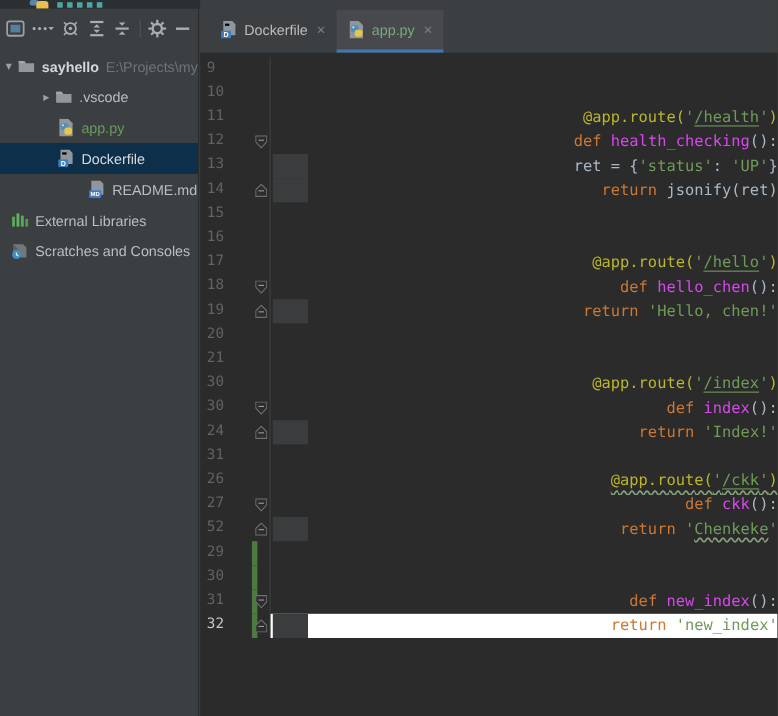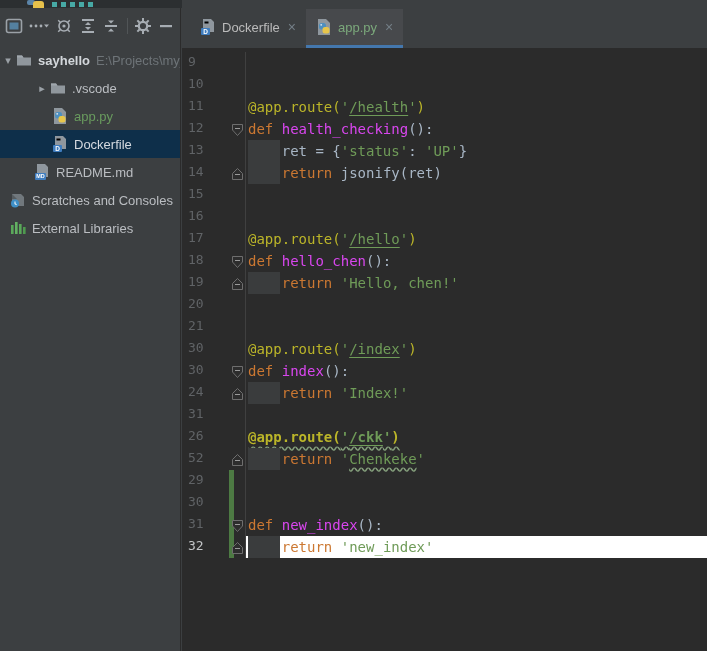--- a/index.html
+++ b/index.html
@@ -39,31 +39,31 @@
 
   
   #editor { position:absolute; left:182px; top:48px; width:525px; height:603px; background:#2b2b2b; overflow:hidden; font-family:"DejaVu Sans Mono", monospace; font-size:14px; }
   #code-lines { padding-top:4px; }
   .crow { position:relative; height:22px; display:flex; }
   .gut { position:relative; width:64px; flex:0 0 64px; border-right:1px solid #404040; }
   .lnum { position:absolute; left:6px; top:2px; font-size:13px; color:#606366; }
   .crow.cur .lnum { color:#c3c5c7; }
   .gbar { position:absolute; left:47px; top:0; bottom:0; width:5px; background:#4d7a43; }
   .fold { position:absolute; right:2px; top:5px; width:11px; height:12px; }
-  .txt { position:relative; flex:1; padding-left:2px; color:#a9b7c6; white-space:pre; line-height:22px; }
+  .txt { position:relative; flex:1; padding-left:2px; color:#a9b7c6; white-space:pre; line-height:22px;text-align:right; }
   .crow.cur .txt { background:#ffffff; }
   .iblock { position:absolute; left:2px; top:0; bottom:0; width:32px; background:#3a3c3d; }
   .tk { position:relative; }
   .tk.dec { color:#bbb529; }
   .tk.kw  { color:#cc7832; }
   .tk.fn  { color:#d946ef; }
   .tk.str { color:#6f9b58; }
   .tk.lnk { color:#6f9b58; text-decoration:underline; text-underline-offset:3px; }
   .tk.wv  { color:#6f9b58; text-decoration:underline wavy #85a07c; text-underline-offset:3px; }
-  .wavyline { text-decoration:underline wavy #85a07c; text-underline-offset:4px;font-weight:bold; }
+  .wavyline { text-decoration:underline wavy #85a07c; text-underline-offset:4px; }
 </style>
 </head>
 <body>
 
 <div id="window">
   <div id="topstrip">
     <div class="pybit2"></div>
     <div class="pybit"></div>
   <div class="tealmark" style="left: 52px;"></div>
       <div class="tealmark" style="left: 61px;"></div>
@@ -171,51 +171,51 @@
           <span class="ticon">
             <svg width="16" height="16" viewBox="0 0 16 16" xmlns="http://www.w3.org/2000/svg">
               <path d="M3 0h8l3 3v10H3z" fill="#8f979e"></path>
               <rect x="4.5" y="2.5" width="4" height="2" fill="#6f7press"></rect>
               <rect x="1" y="9" width="9" height="7" rx="1" fill="#3f7dbf"></rect>
               <text x="5.5" y="14.6" font-size="6.5" font-family="Liberation Sans" font-weight="bold" fill="#fff" text-anchor="middle">D</text>
             </svg>
           </span>
           <span class="tlabel">Dockerfile</span>
         </div>
-        <div class="trow" style="padding-left: 34px; text-align: right;">
+        <div class="trow" style="padding-left: 80px; text-align: right;">
           <span class="ticon">
             <svg width="16" height="16" viewBox="0 0 16 16" xmlns="http://www.w3.org/2000/svg">
               <path d="M3 0h8l3 3v10H3z" fill="#8f979e"></path>
               <rect x="1" y="9" width="11" height="7" rx="1" fill="#3f7dbf"></rect>
               <text x="6.5" y="14.4" font-size="5.4" font-family="Liberation Sans" font-weight="bold" fill="#fff" text-anchor="middle">MD</text>
             </svg>
           </span>
           <span class="tlabel">README.md</span>
+        </div>
+        <div class="trow" style="padding-left: 10px;">
+          <span class="ticon">
+            <svg width="16" height="16" viewBox="0 0 16 16" xmlns="http://www.w3.org/2000/svg">
+              <rect x="1" y="5" width="2.6" height="9" fill="#5aa85a"></rect>
+              <rect x="5" y="2" width="2.6" height="12" fill="#63b163"></rect>
+              <rect x="9" y="4" width="2.6" height="10" fill="#5aa85a"></rect>
+              <rect x="13" y="7" width="2.6" height="7" fill="#4f9a4f"></rect>
+            </svg>
+          </span>
+          <span class="tlabel">External Libraries</span>
         </div>
         <div class="trow" style="padding-left: 10px;">
           <span class="ticon">
             <svg width="16" height="16" viewBox="0 0 16 16" xmlns="http://www.w3.org/2000/svg">
               <path d="M2 2h9l3 3v9H2z" fill="#71787d"></path>
               <path d="M2 2l5 5H2z" fill="#565c60"></path>
               <circle cx="5" cy="11.5" r="4" fill="#3e8fc7"></circle>
               <path d="M5 9.5v2.2l1.6 1" stroke="#eaf2f7" stroke-width="1.1" fill="none"></path>
             </svg>
           </span>
           <span class="tlabel">Scratches and Consoles</span>
-        </div>
-        <div class="trow" style="padding-left: 10px;">
-          <span class="ticon">
-            <svg width="16" height="16" viewBox="0 0 16 16" xmlns="http://www.w3.org/2000/svg">
-              <rect x="1" y="5" width="2.6" height="9" fill="#5aa85a"></rect>
-              <rect x="5" y="2" width="2.6" height="12" fill="#63b163"></rect>
-              <rect x="9" y="4" width="2.6" height="10" fill="#5aa85a"></rect>
-              <rect x="13" y="7" width="2.6" height="7" fill="#4f9a4f"></rect>
-            </svg>
-          </span>
-          <span class="tlabel">External Libraries</span>
         </div>
       </div>
   </div>
 
   <div id="tabbar">
       <div class="etab">
         <span class="ticon">
           <svg width="16" height="16" viewBox="0 0 16 16" xmlns="http://www.w3.org/2000/svg">
             <path d="M3 0h8l3 3v10H3z" fill="#8f979e"></path>
             <rect x="4.5" y="2.5" width="4" height="2" fill="#6f7press"></rect>
@@ -369,20 +369,30 @@
           <div class="txt"></div>
         </div>
         <div class="crow">
           <div class="gut">
             <span class="lnum">26</span>
           </div>
           <div class="txt"><span class="wavyline"><span class="tk dec">@app.route(</span><span class="tk str">'</span><span class="tk lnk">/ckk</span><span class="tk str">'</span><span class="tk dec">)</span></span></div>
         </div>
         <div class="crow">
           <div class="gut">
+            <span class="lnum">27</span>
+            <div class="fold"><svg width="11" height="12" viewBox="0 0 11 12">
+                <path d="M.5.5h10v5.5L5.5 11.5.5 6z" fill="#2d2d2d" stroke="#6e6e6e"></path>
+                <rect x="3" y="4" width="5" height="1" fill="#9a9a9a"></rect>
+              </svg></div>
+          </div>
+          <div class="txt"><span class="tk kw">def </span><span class="tk fn">ckk</span><span class="tk pln">():</span></div>
+        </div>
+        <div class="crow">
+          <div class="gut">
             <span class="lnum">52</span>
             <div class="fold"><svg width="11" height="12" viewBox="0 0 11 12">
                 <path d="M5.5.5l5 5v6H.5v-6z" fill="#2d2d2d" stroke="#6e6e6e"></path>
                 <rect x="3" y="6" width="5" height="1" fill="#9a9a9a"></rect>
               </svg></div>
           </div>
           <div class="txt"><div class="iblock"></div><span class="tk pln">    </span><span class="tk kw">return </span><span class="tk str">'</span><span class="tk wv">Chenkeke</span><span class="tk str">'</span></div>
         </div>
         <div class="crow">
           <div class="gut">

